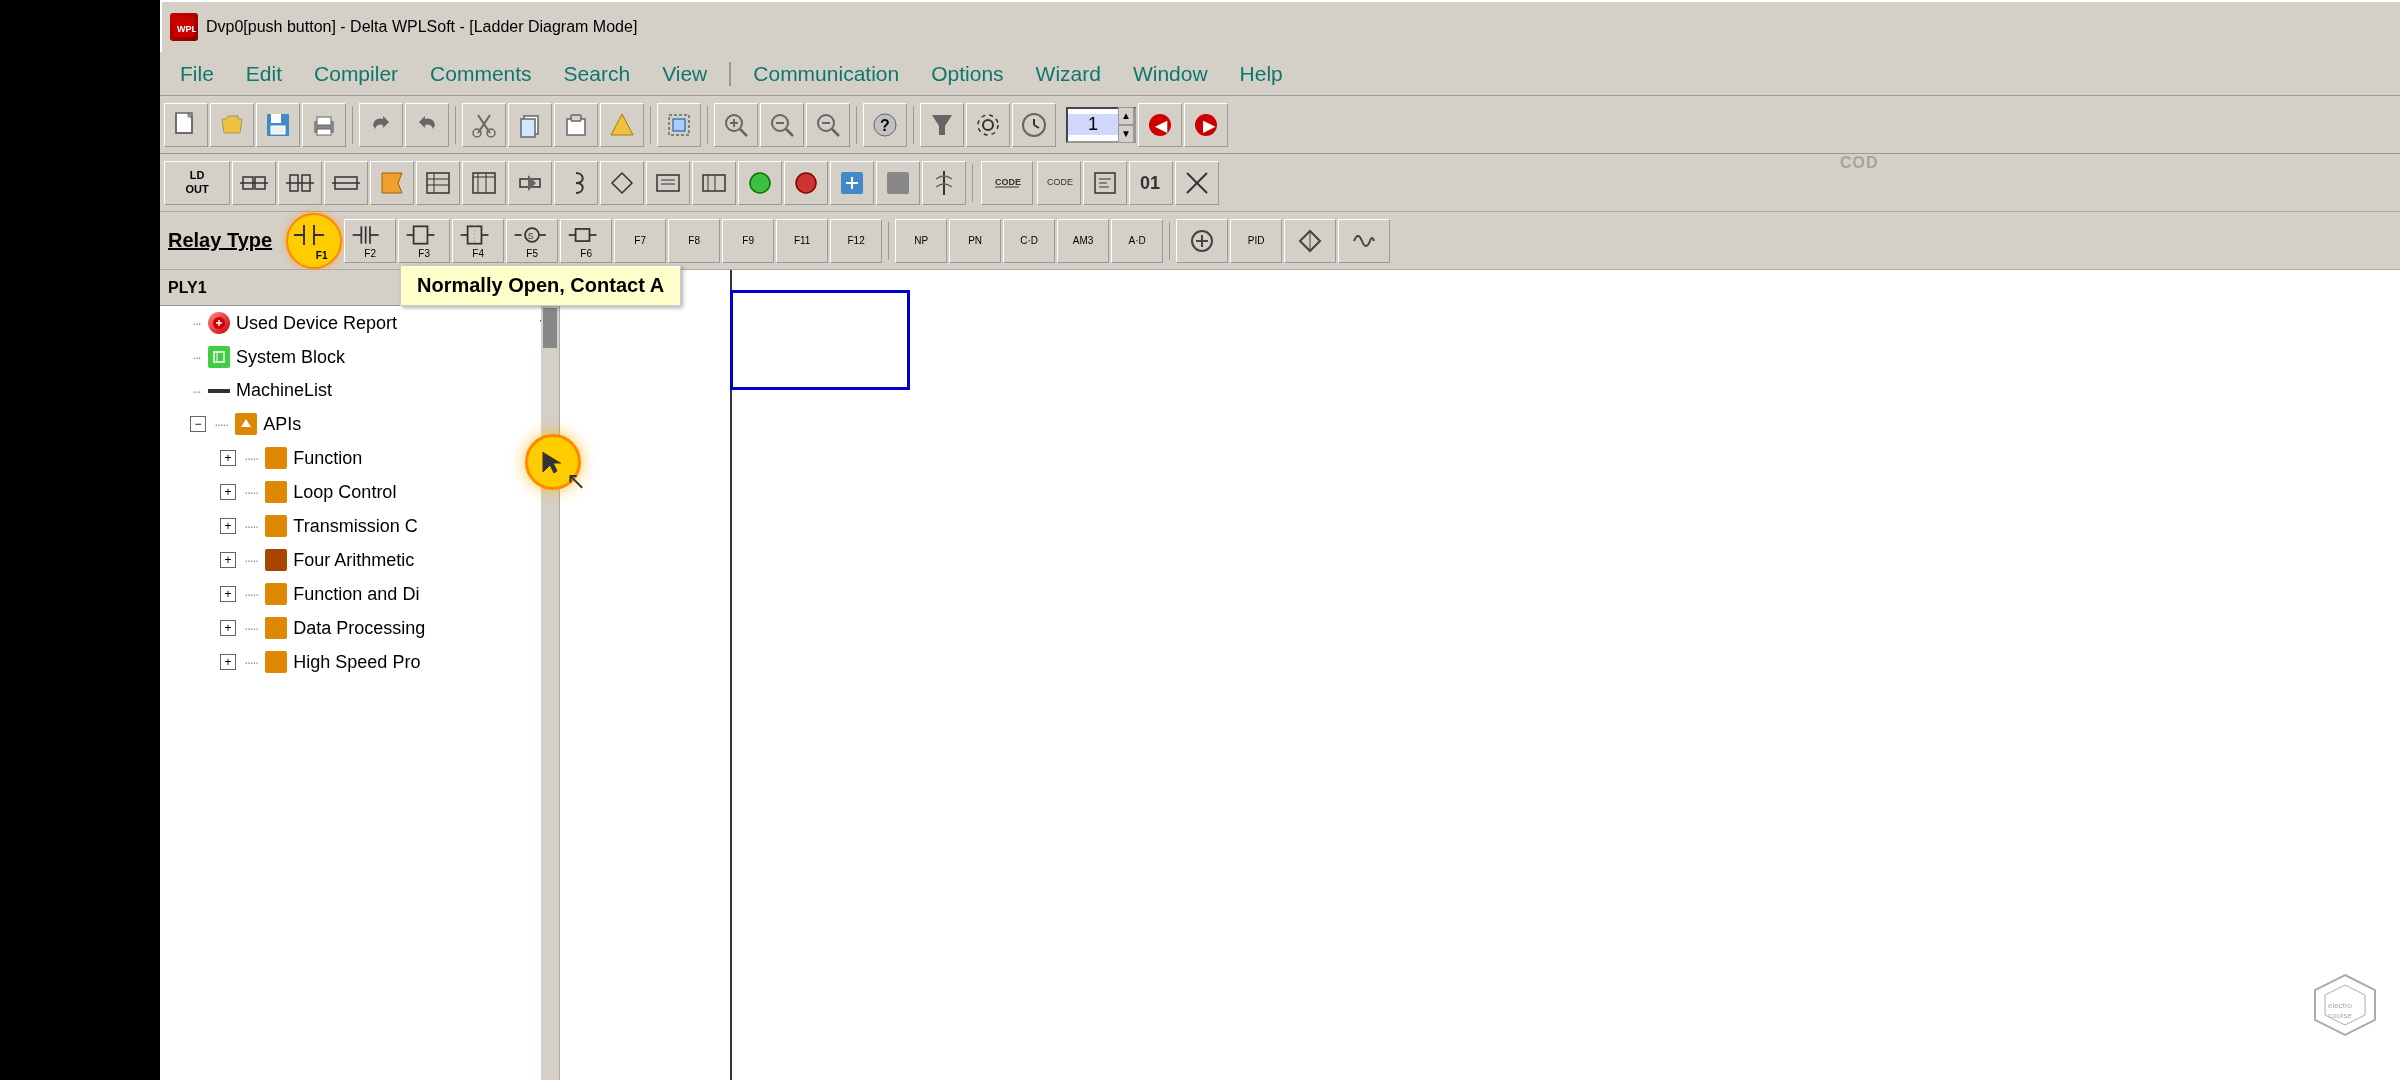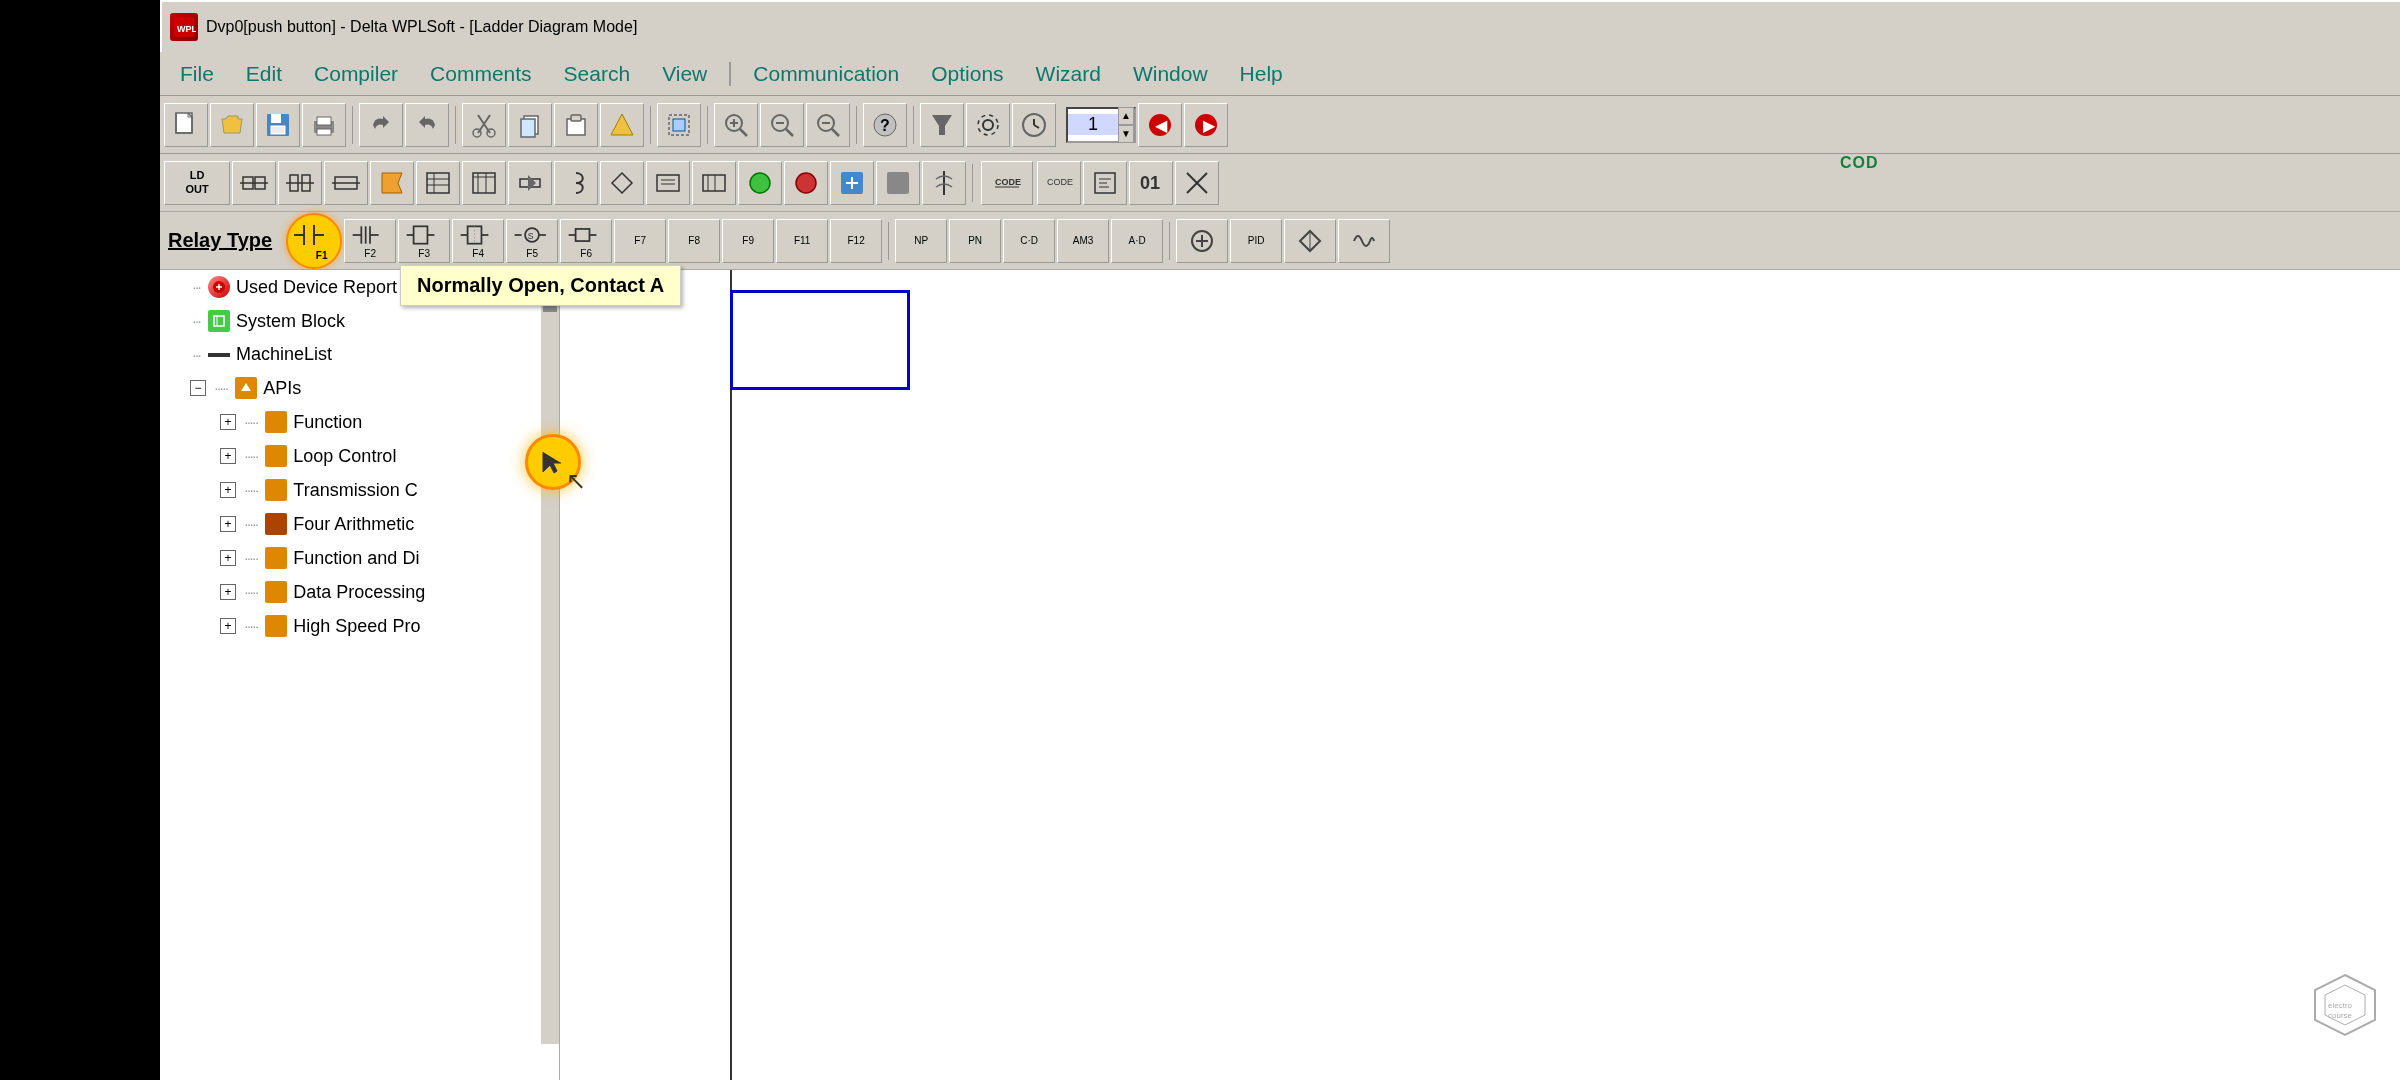--- a/index.html
+++ b/index.html
@@ -701,20 +701,23 @@
       </svg>
   </div>
   <div class="relay-btn">
     <svg viewBox="0 0 28 28" width="28" height="28">
         <path d="M4,14 Q8,4 12,14 Q16,24 20,14 Q22,8 24,14" fill="none" stroke="#444" stroke-width="2"></path>
       </svg>
   </div>
 </div>
 
 <div id="sidebar">
+  <div id="sidebar-header">
+    <span>PLY1</span>
+  </div>
   <div style="position:relative; overflow:hidden; height:calc(100% - 36px);">
 
     <div class="tree-item indent-1">
       <span class="dot-line">···</span>
       <div style="width:22px; height:22px; background:linear-gradient(135deg,#ff8888,#cc0000); border-radius:50%; display:flex;align-items:center;justify-content:center;">
         <svg width="14" height="14" viewBox="0 0 14 14">
             <circle cx="7" cy="7" r="6" fill="#cc0000"></circle>
             <line x1="4" y1="7" x2="10" y2="7" stroke="#fff" stroke-width="1.5"></line>
             <line x1="7" y1="4" x2="7" y2="10" stroke="#fff" stroke-width="1.5"></line>
           </svg>
@@ -799,21 +802,21 @@
 
 <div id="main-canvas">
   <div class="canvas-vline"></div>
   <div class="selection-box"></div>
 </div>
 
 <div id="tooltip">
   <span>Normally Open, Contact A</span>
 </div>
 
-<div style="position:absolute; top:154px; left:1840px; font-size:18px; font-weight:bold; color:#15803d; display:flex; flex-direction:column; align-items:center;">
+<div style="position:absolute; top:154px; left:1840px; font-size:18px; font-weight:bold; color:#a3a3a3; display:flex; flex-direction:column; align-items:center;">
   <span style="font-size:16px; font-weight:bold; letter-spacing:1px;">COD</span>
 </div>
 
 <div id="watermark">
   <svg viewBox="0 0 70 70" width="70" height="70">
     <polygon points="35,5 65,20 65,50 35,65 5,50 5,20" fill="none" stroke="#888" stroke-width="2"></polygon>
     <polygon points="35,15 55,25 55,45 35,55 15,45 15,25" fill="none" stroke="#888" stroke-width="1"></polygon>
     <text x="18" y="38" font-size="8" fill="#888">electro</text>
     <text x="18" y="48" font-size="8" fill="#888">course</text>
   </svg>

